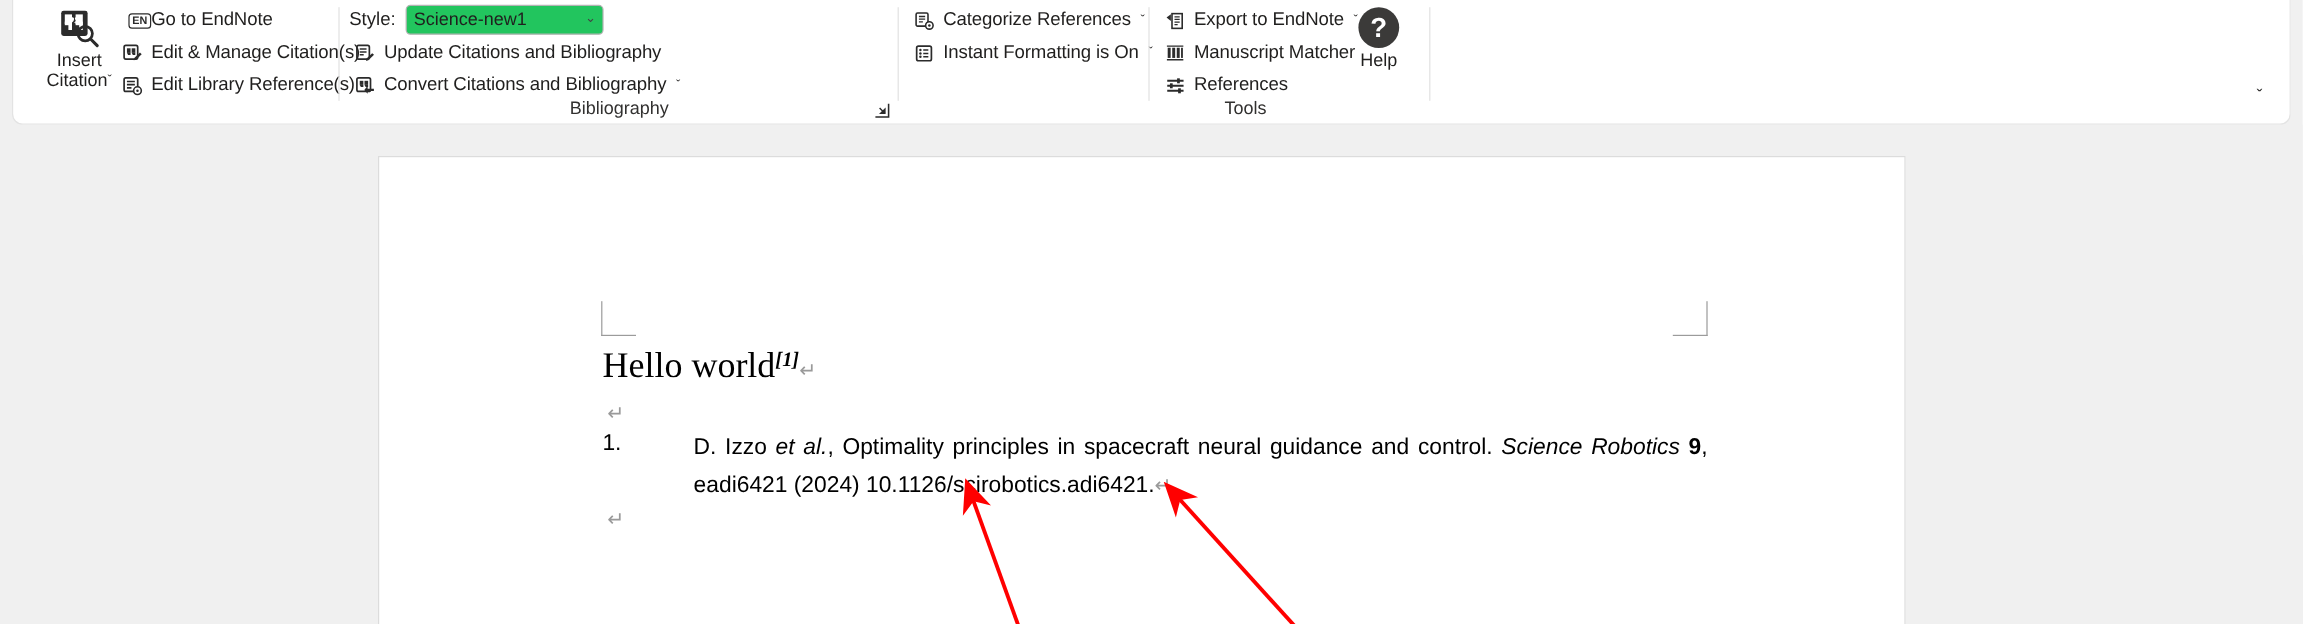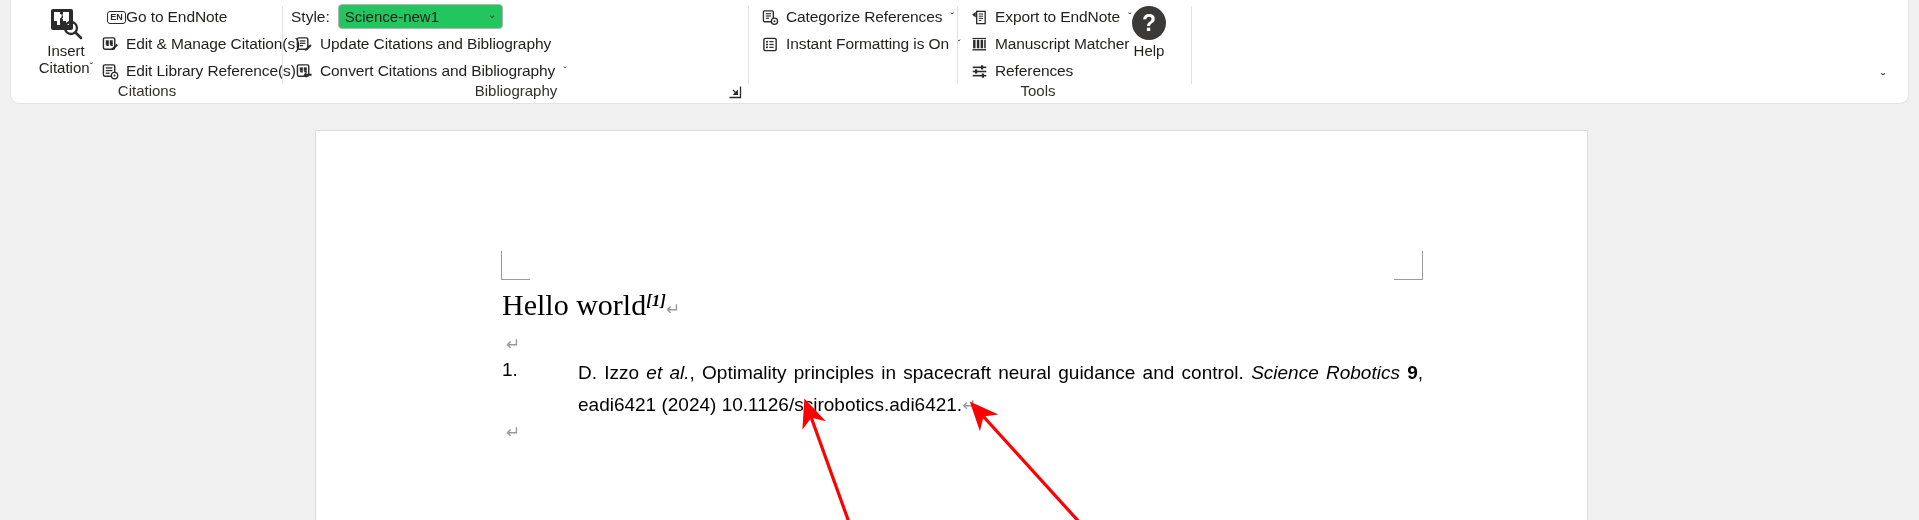--- a/index.html
+++ b/index.html
@@ -377,21 +377,20 @@
               <line x1="4" y1="5.2" x2="11" y2="5.2" stroke="#2b2b2b" stroke-width="1.4"></line>
               <line x1="4" y1="8" x2="11" y2="8" stroke="#2b2b2b" stroke-width="1.4"></line>
               <line x1="4" y1="10.8" x2="8" y2="10.8" stroke="#2b2b2b" stroke-width="1.4"></line>
               <circle cx="13.3" cy="13.3" r="3.4" fill="#ffffff" stroke="#2b2b2b" stroke-width="1.4"></circle>
               <circle cx="13.3" cy="13.3" r="1.1" fill="#2b2b2b"></circle>
             </svg>
           </span>
           <span class="txt">Edit Library Reference(s)</span>
         </div>
 
-        <div class="group-label">Citations</div>
         <div class="group-sep" style="right:0px;"></div>
       </div>
 
       <div class="group" style="left:272px; width:466px;">
 
         <div class="style-row">
           <span class="style-label">Style:</span>
           <div class="style-select">
             <span class="sv">Science-new1</span>
             <span class="sarrow">⌄</span>

